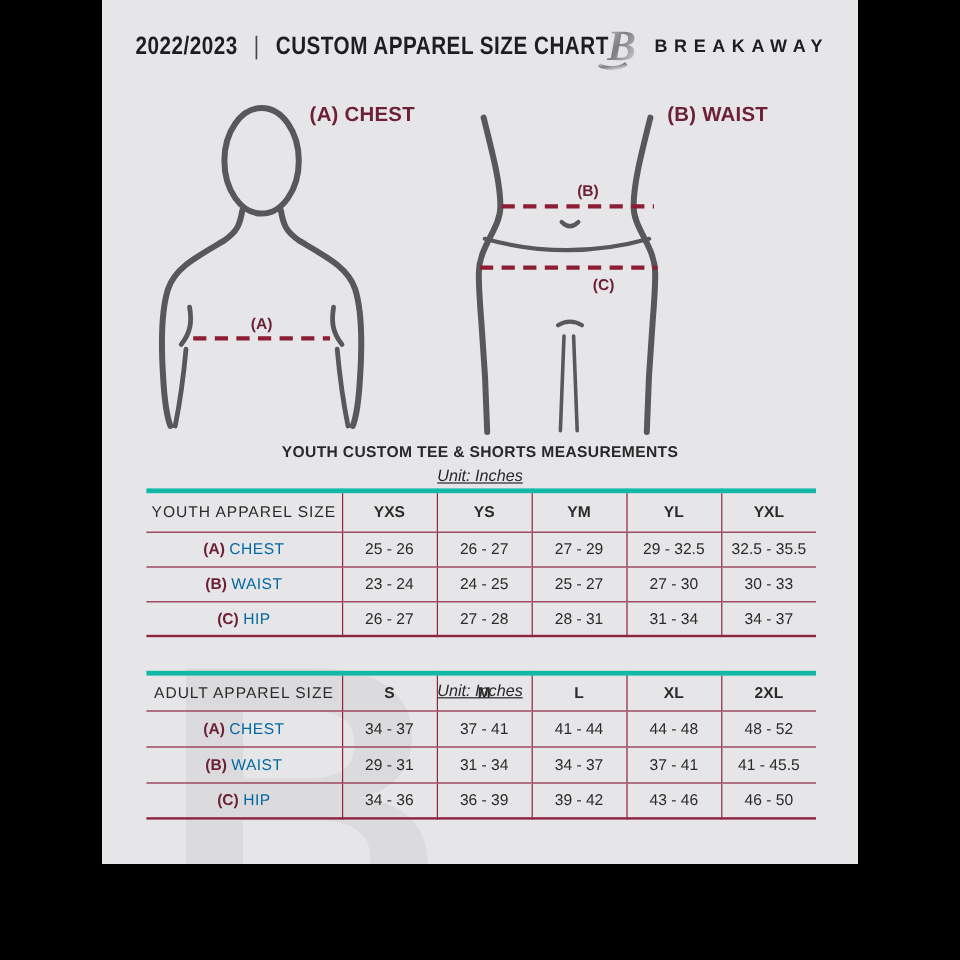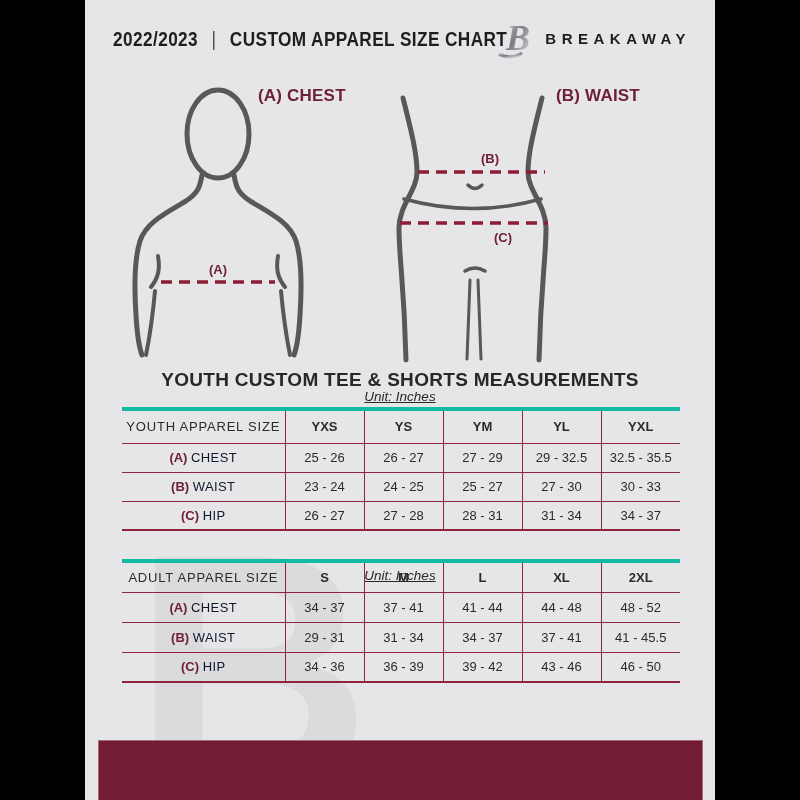--- a/index.html
+++ b/index.html
@@ -1,21 +1,21 @@
 <!DOCTYPE html>
 <html><head>
 <meta charset="utf-8">
 <style>
   html,body{margin:0;padding:0;}
   body{
     width:800px;height:800px;background:#000;position:relative;overflow:hidden;
     font-family:"Liberation Sans", sans-serif;
   }
   .page{
-    position:absolute;left:85px;top:0;width:630px;height:800px;
+    position:absolute;left:85px;top:0;width:630px;height:720px;
     background:#e6e6e8;overflow:hidden;
   }
   
   .hdr-title{
     position:absolute;left:28px;top:27px;white-space:nowrap;
     font-weight:700;font-size:21px;letter-spacing:.5px;color:#1e1e20;
     transform:scaleX(.82);transform-origin:left center;
   }
   .hdr-title .pipe{font-weight:300;color:#4a4a4c;margin:0 10px;}
   .brand{position:absolute;right:24px;top:16px;display:flex;align-items:center;gap:9px;}
@@ -25,40 +25,40 @@
   .inst-h{font-weight:700;font-size:17px;color:#6e2038;margin-bottom:7px;letter-spacing:.2px;}
   .inst-p{font-style:italic;font-size:13.4px;line-height:1.27;color:#75253f;white-space:pre-line;}
   .inst-a{left:173px;top:86px;width:178px;}
   .inst-b{left:471px;top:86px;width:158px;}
   .inst-c{left:471px;top:220px;width:162px;}
   .fig{position:absolute;}
   .fig-torso{left:45px;top:75px;}
   .fig-hips{left:300px;top:95px;}
   
   .tbl-title{position:absolute;left:0;right:0;text-align:center;
-    font-weight:700;font-size:19px;letter-spacing:.3px;color:#28282a;}
+    font-weight:700;font-size:13px;letter-spacing:.3px;color:#28282a;}
   .tbl-unit{position:absolute;left:0;right:0;text-align:center;
     font-style:italic;font-size:13.5px;color:#28282a;text-decoration:underline;}
   .youth-title{top:369px;} .youth-unit{top:389px;}
   .adult-title{top:548px;} .adult-unit{top:568px;}
   table.size{position:absolute;left:37px;width:558px;border-collapse:collapse;table-layout:fixed;
     border-top:4px solid #14b8a6;border-bottom:2px solid #8f2440;}
   .youth-table{top:407px;} .adult-table{top:559px;}
   table.size col.c0{width:163px;}
   table.size td{padding:0;text-align:center;vertical-align:middle;color:#2b2b2b;font-size:13px;}
   table.size td+td{border-left:1.8px solid #8f2440;}
   table.size tbody tr td{border-top:1.8px solid #8f2440;}
   table.size thead tr td{border-top:none;}
   .youth-table thead tr{height:34px;} .youth-table tbody tr{height:29px;}
   .adult-table thead tr{height:31px;} .adult-table tbody tr{height:30px;}
   td.szhdr{text-align:left;padding-left:15px;font-size:13px;letter-spacing:.8px;color:#3c3c3e;}
   td.colhdr{font-weight:700;font-size:14px;color:#222;}
   td.rowlabel{text-align:left;padding-left:17px;font-size:13.5px;}
   .pfx{font-weight:700;color:#6e2038;}
-  .rlbl{color:#0f172a;letter-spacing:.4px;text-align:center;}
+  .rlbl{color:#0369a1;letter-spacing:.4px;text-align:center;}
   
   .watermark{position:absolute;left:48px;top:505px;font-size:330px;font-weight:700;
     color:rgba(80,80,90,.07);line-height:1;pointer-events:none;}
   .footer-bar{position:absolute;left:13px;top:740px;width:605px;height:62px;
     background:#721d34;border:1px solid rgba(255,255,255,.35);box-sizing:border-box;}
   svg text.marker{font-family:"Liberation Sans",sans-serif;font-weight:700;font-size:13px;fill:#6e2038;}
 </style>
 </head>
 <body>
 

